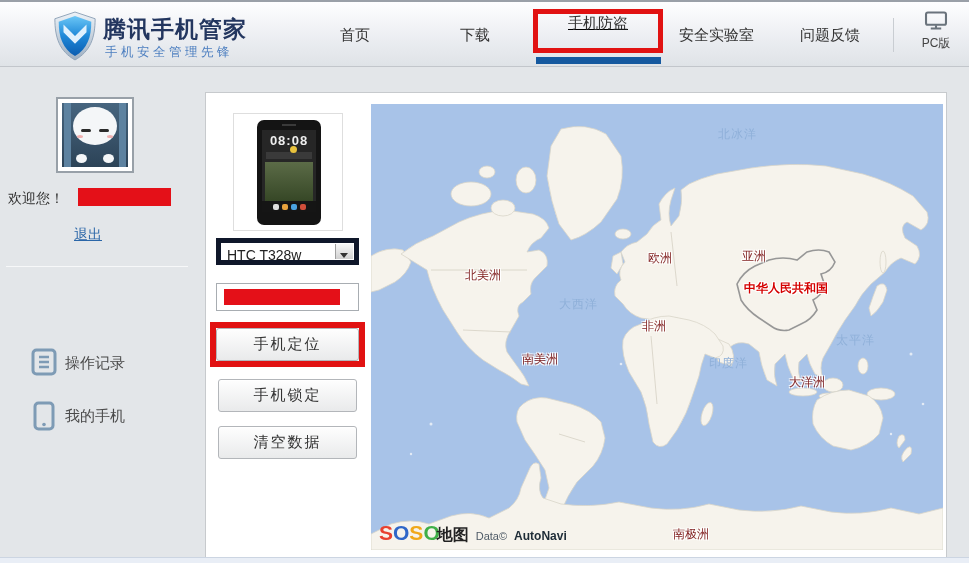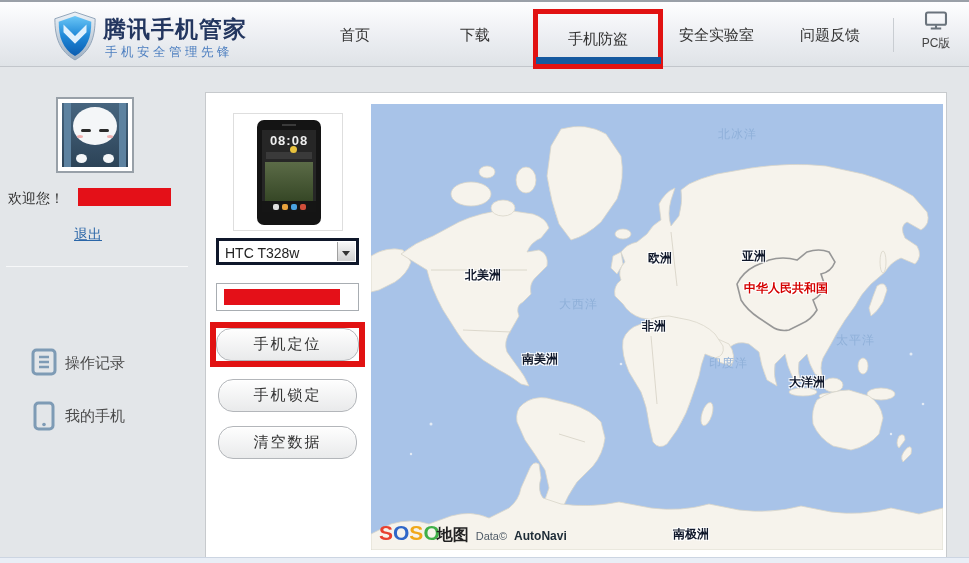--- a/index.html
+++ b/index.html
@@ -9,22 +9,22 @@
   
   .header { position:absolute; left:0; top:0; width:969px; height:67px;
     background:linear-gradient(#fefeff,#eceef2 55%,#dfe3e7);
     border-top:2px solid #9aa0a8; border-bottom:1px solid #c2c6cb; z-index:5; }
   .logo-shield { position:absolute; left:52px; top:8px; width:46px; height:52px; }
   .brand-title { position:absolute; left:103px; top:12px; font-size:23px; font-weight:bold;
     color:#23365f; letter-spacing:1px; }
   .brand-subtitle { position:absolute; left:105px; top:42px; font-size:12.5px; 
     color:#4d7fc0; letter-spacing:3.5px; }
   .nav-item { position:absolute; top:24px; font-size:15px; color:#333; cursor:pointer; }
-  .nav-box { position:absolute; left:533px; top:7px; width:130px; height:60px;
-    border:5px solid #e11212; display:flex; align-items:center; justify-content:center; }
+  .nav-box { position:absolute; left:533px; top:7px; width:130px; height:44px;
+    border:5px solid #e11212; display:flex; justify-content:center;text-decoration:underline; }
   .nav-box .nav-active-label { font-size:15px; color:#333; cursor:pointer; }
   .nav-underline { position:absolute; left:536px; top:55px; width:125px; height:7px; background:#15599f; }
   .nav-divider { position:absolute; left:893px; top:16px; width:1px; height:34px; background:#c9cdd2; }
   .pc-block { position:absolute; left:912px; top:9px; width:48px; text-align:center; cursor:pointer; color:#6a737c; }
   .pc-block .pc-label { font-size:12px; color:#444; margin-top:1px; }
 
   
   .sidebar { position:absolute; left:0; top:69px; width:196px; height:494px; }
   .avatar { position:absolute; left:56px; top:28px; width:78px; height:76px;
     background:#fff; border:2px solid #98a0a8; padding:4px; }
@@ -70,46 +70,46 @@
     background:#262626; overflow:hidden; display:flex; flex-direction:column; }
   .phone-clock { text-align:center; font-size:13px; font-weight:bold; color:#eee;
     letter-spacing:1px; padding-top:3px; position:relative; }
   .phone-widget { height:7px; background:#3a3a3a; margin:4px 4px 2px; }
   .phone-field { flex:1; background:linear-gradient(#5b6b47,#364726); margin:1px 3px 0; }
   .phone-dock { height:11px; background:#151515; display:flex; align-items:center;
     justify-content:center; gap:3px; }
   .phone-dock i { width:6px; height:6px; border-radius:2px; display:block; }
 
   .device-select { position:absolute; left:10px; top:145px; width:143px; height:27px;
-    background:#fff; border:3px solid #0f172a; cursor:pointer; }
+    background:#fff; border:5px solid #0f172a; cursor:pointer; }
   .device-select .val { position:absolute; left:6px; top:4px; font-size:14px; color:#222; }
   .device-select .dd-btn { position:absolute; right:1px; top:1px; bottom:1px; width:18px;
     background:linear-gradient(#f8f8f8,#d0d0d0); border-left:1px solid #a0a0a0; cursor:pointer; }
   .device-select .dd-btn:after { content:""; position:absolute; left:4px; top:9px;
     border:4px solid transparent; border-top:5px solid #333; }
 
   .phone-number-input { position:absolute; left:10px; top:190px; width:143px; height:28px;
     background:#fff; border:1px solid #a8adb2; }
   .redact-phone { position:absolute; left:7px; top:5px; width:116px; height:16px; background:#e41018; }
 
   .annot-locate { position:absolute; left:4px; top:229px; width:155px; height:45px;
     border:6px solid #e11212; }
-  .btn { background:linear-gradient(#fefefe,#e9eaeb); border:1px solid #b3b6ba; border-radius:15px;
+  .btn { background:linear-gradient(#fefefe,#e9eaeb); border:1px solid #b3b6ba; border-radius:3px;
     box-shadow:inset 0 1px 0 #fff; font-size:15px; color:#333; letter-spacing:2px; cursor:pointer;
     font-family:"Liberation Sans","DejaVu Sans",sans-serif; }
   .btn-locate { position:absolute; left:0; top:0; width:143px; height:33px; }
   .btn-lock  { position:absolute; left:12px; top:286px; width:139px; height:33px; }
   .btn-clear { position:absolute; left:12px; top:333px; width:139px; height:33px; }
 
   
   .map { position:absolute; left:165px; top:11px; width:572px; height:446px;
     background:#a8c3e8; overflow:hidden; cursor:grab; }
   .map svg { position:absolute; left:0; top:0; }
   .map-label { position:absolute; font-size:12px; white-space:nowrap; }
-  .lbl-cont { font-weight:bold; color:#0f172a;
+  .lbl-cont { font-weight:normal; color:#7f1d1d;
     text-shadow:1px 1px 0 #fff,-1px -1px 0 #fff,1px -1px 0 #fff,-1px 1px 0 #fff; }
   .lbl-ocean { color:#8fb0d9; letter-spacing:1px; }
   .lbl-china { font-weight:bold; color:#d40000;
     text-shadow:1px 1px 0 #fff,-1px -1px 0 #fff,1px -1px 0 #fff,-1px 1px 0 #fff; }
 
   .map-attrib { position:absolute; left:8px; top:418px; display:flex; align-items:baseline; gap:7px; }
   .soso-logo { font-size:21px; font-weight:bold; letter-spacing:0; line-height:1; }
   .soso-logo .s1 { color:#e8402f; } .soso-logo .o1 { color:#2f66c8; }
   .soso-logo .s2 { color:#f0a818; } .soso-logo .o2 { color:#3faf48; }
   .soso-suffix { font-size:16px; font-weight:bold; color:#222; margin-left:-3px; }

